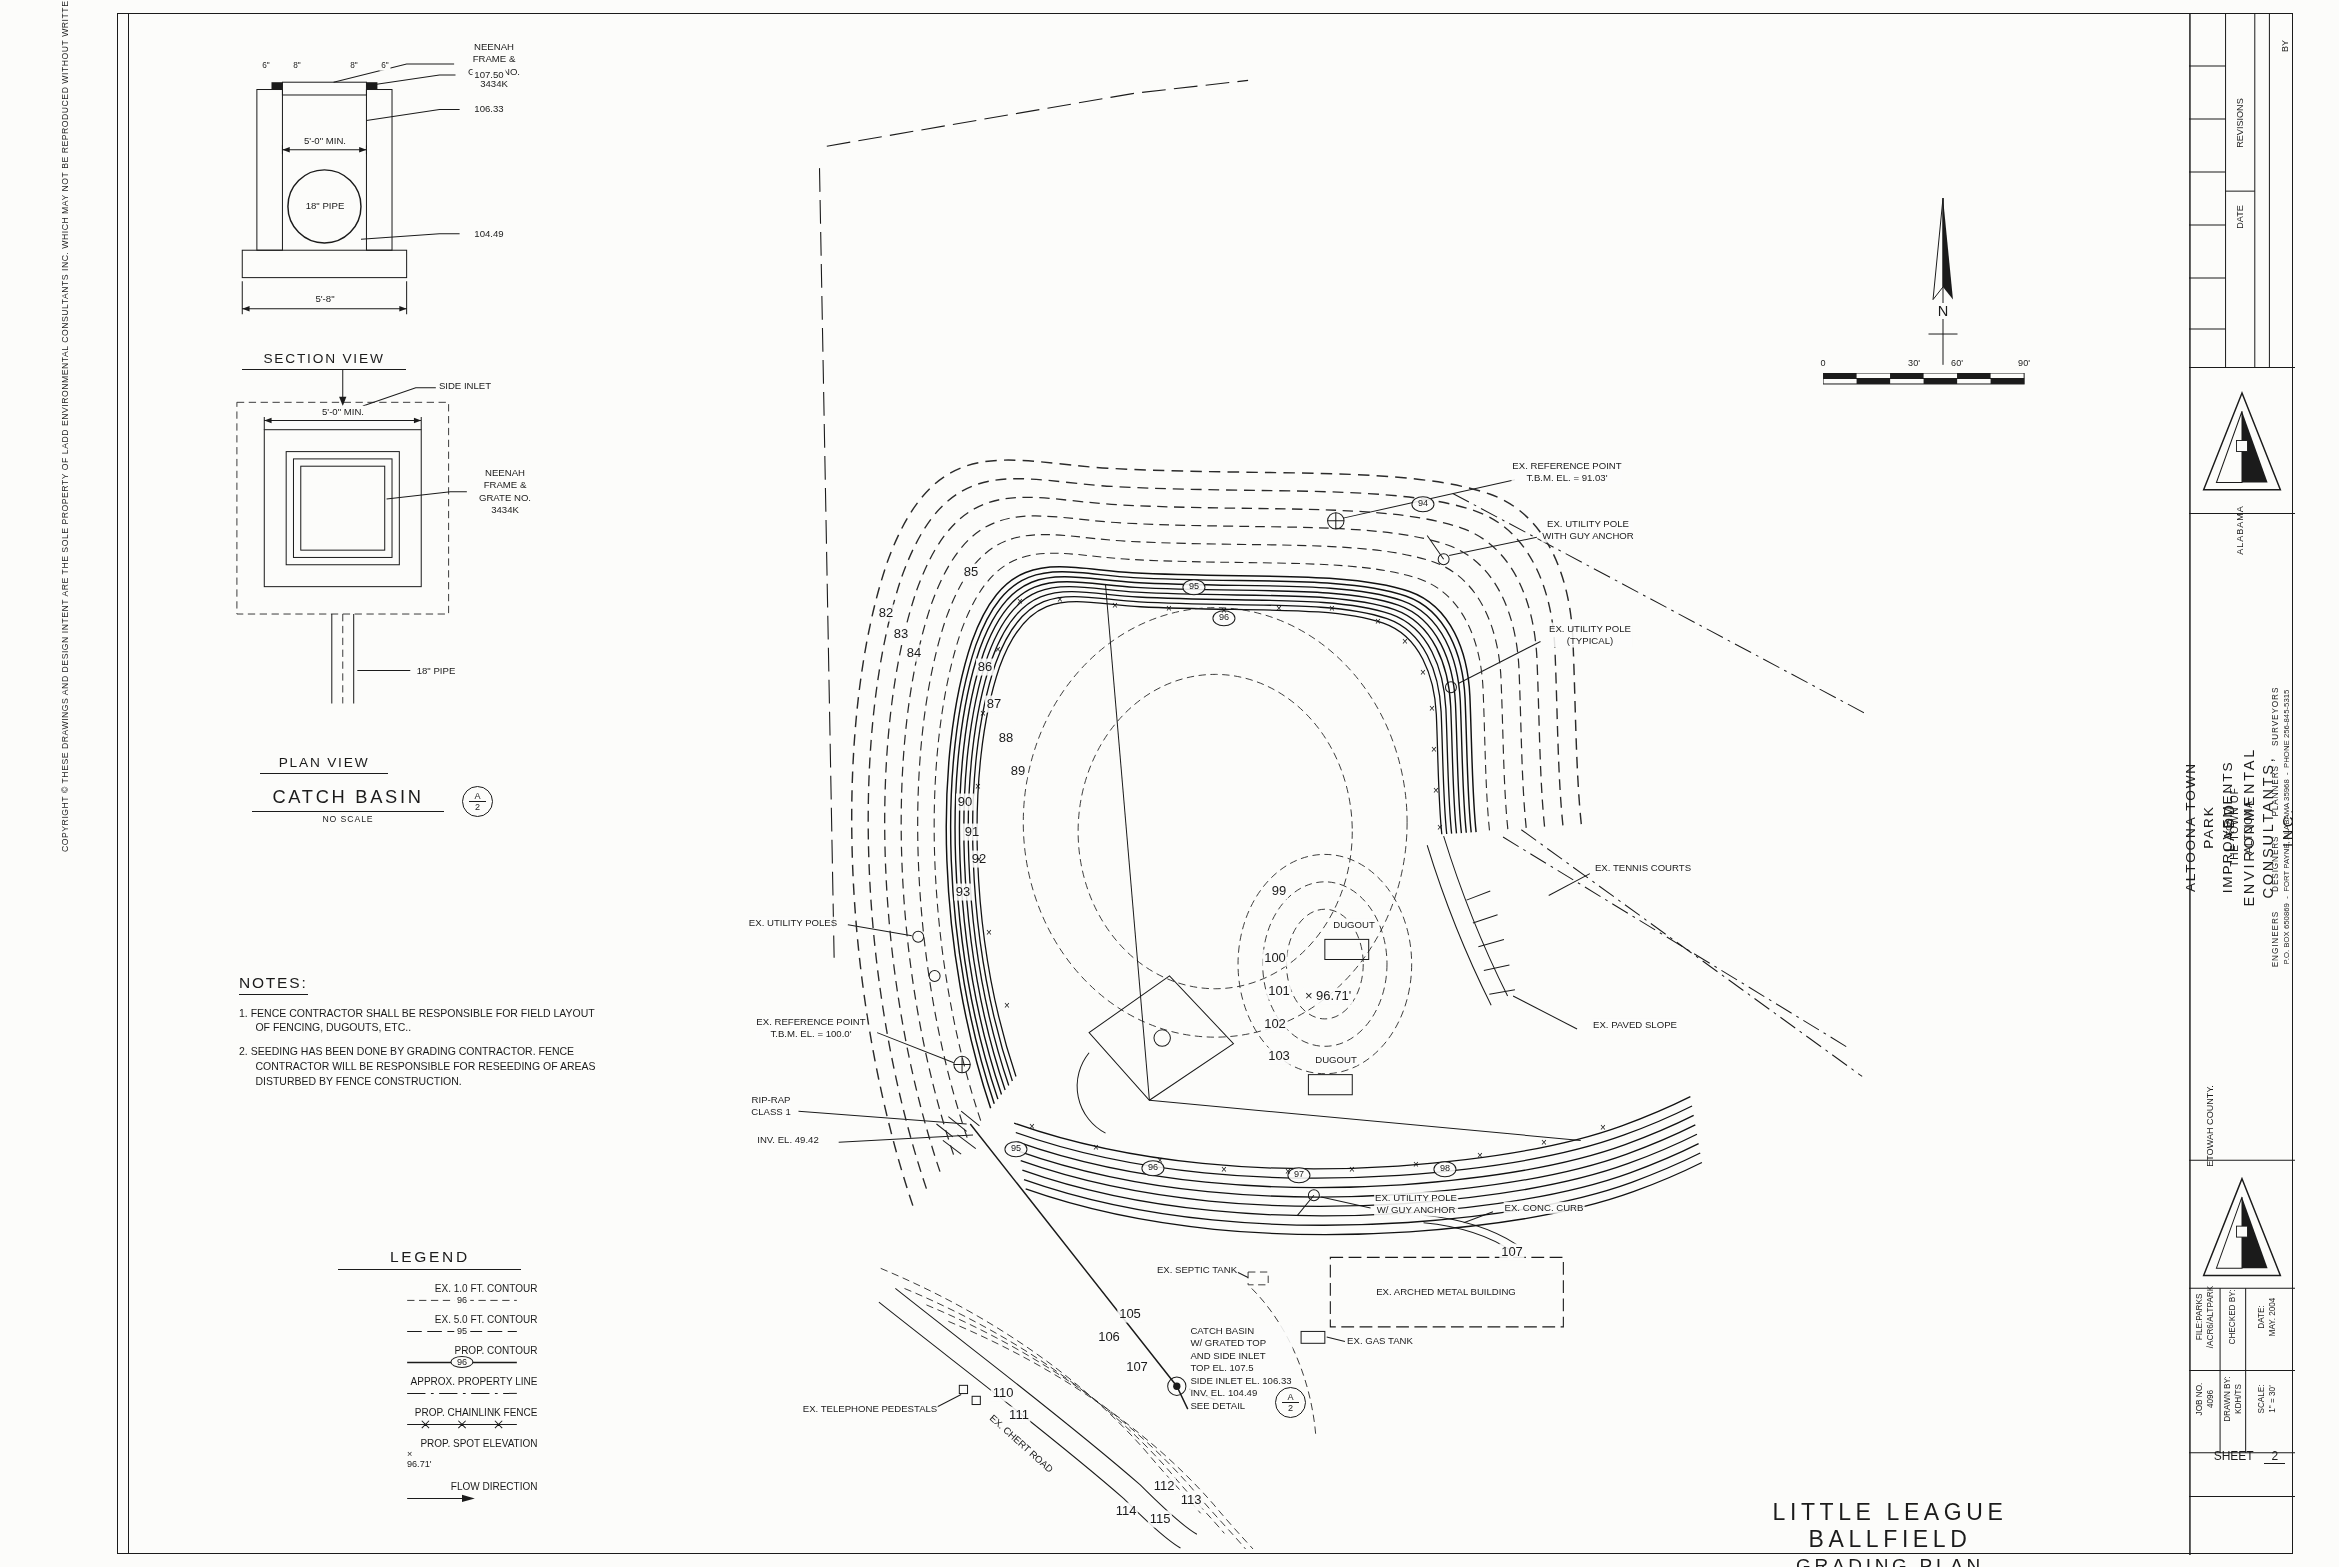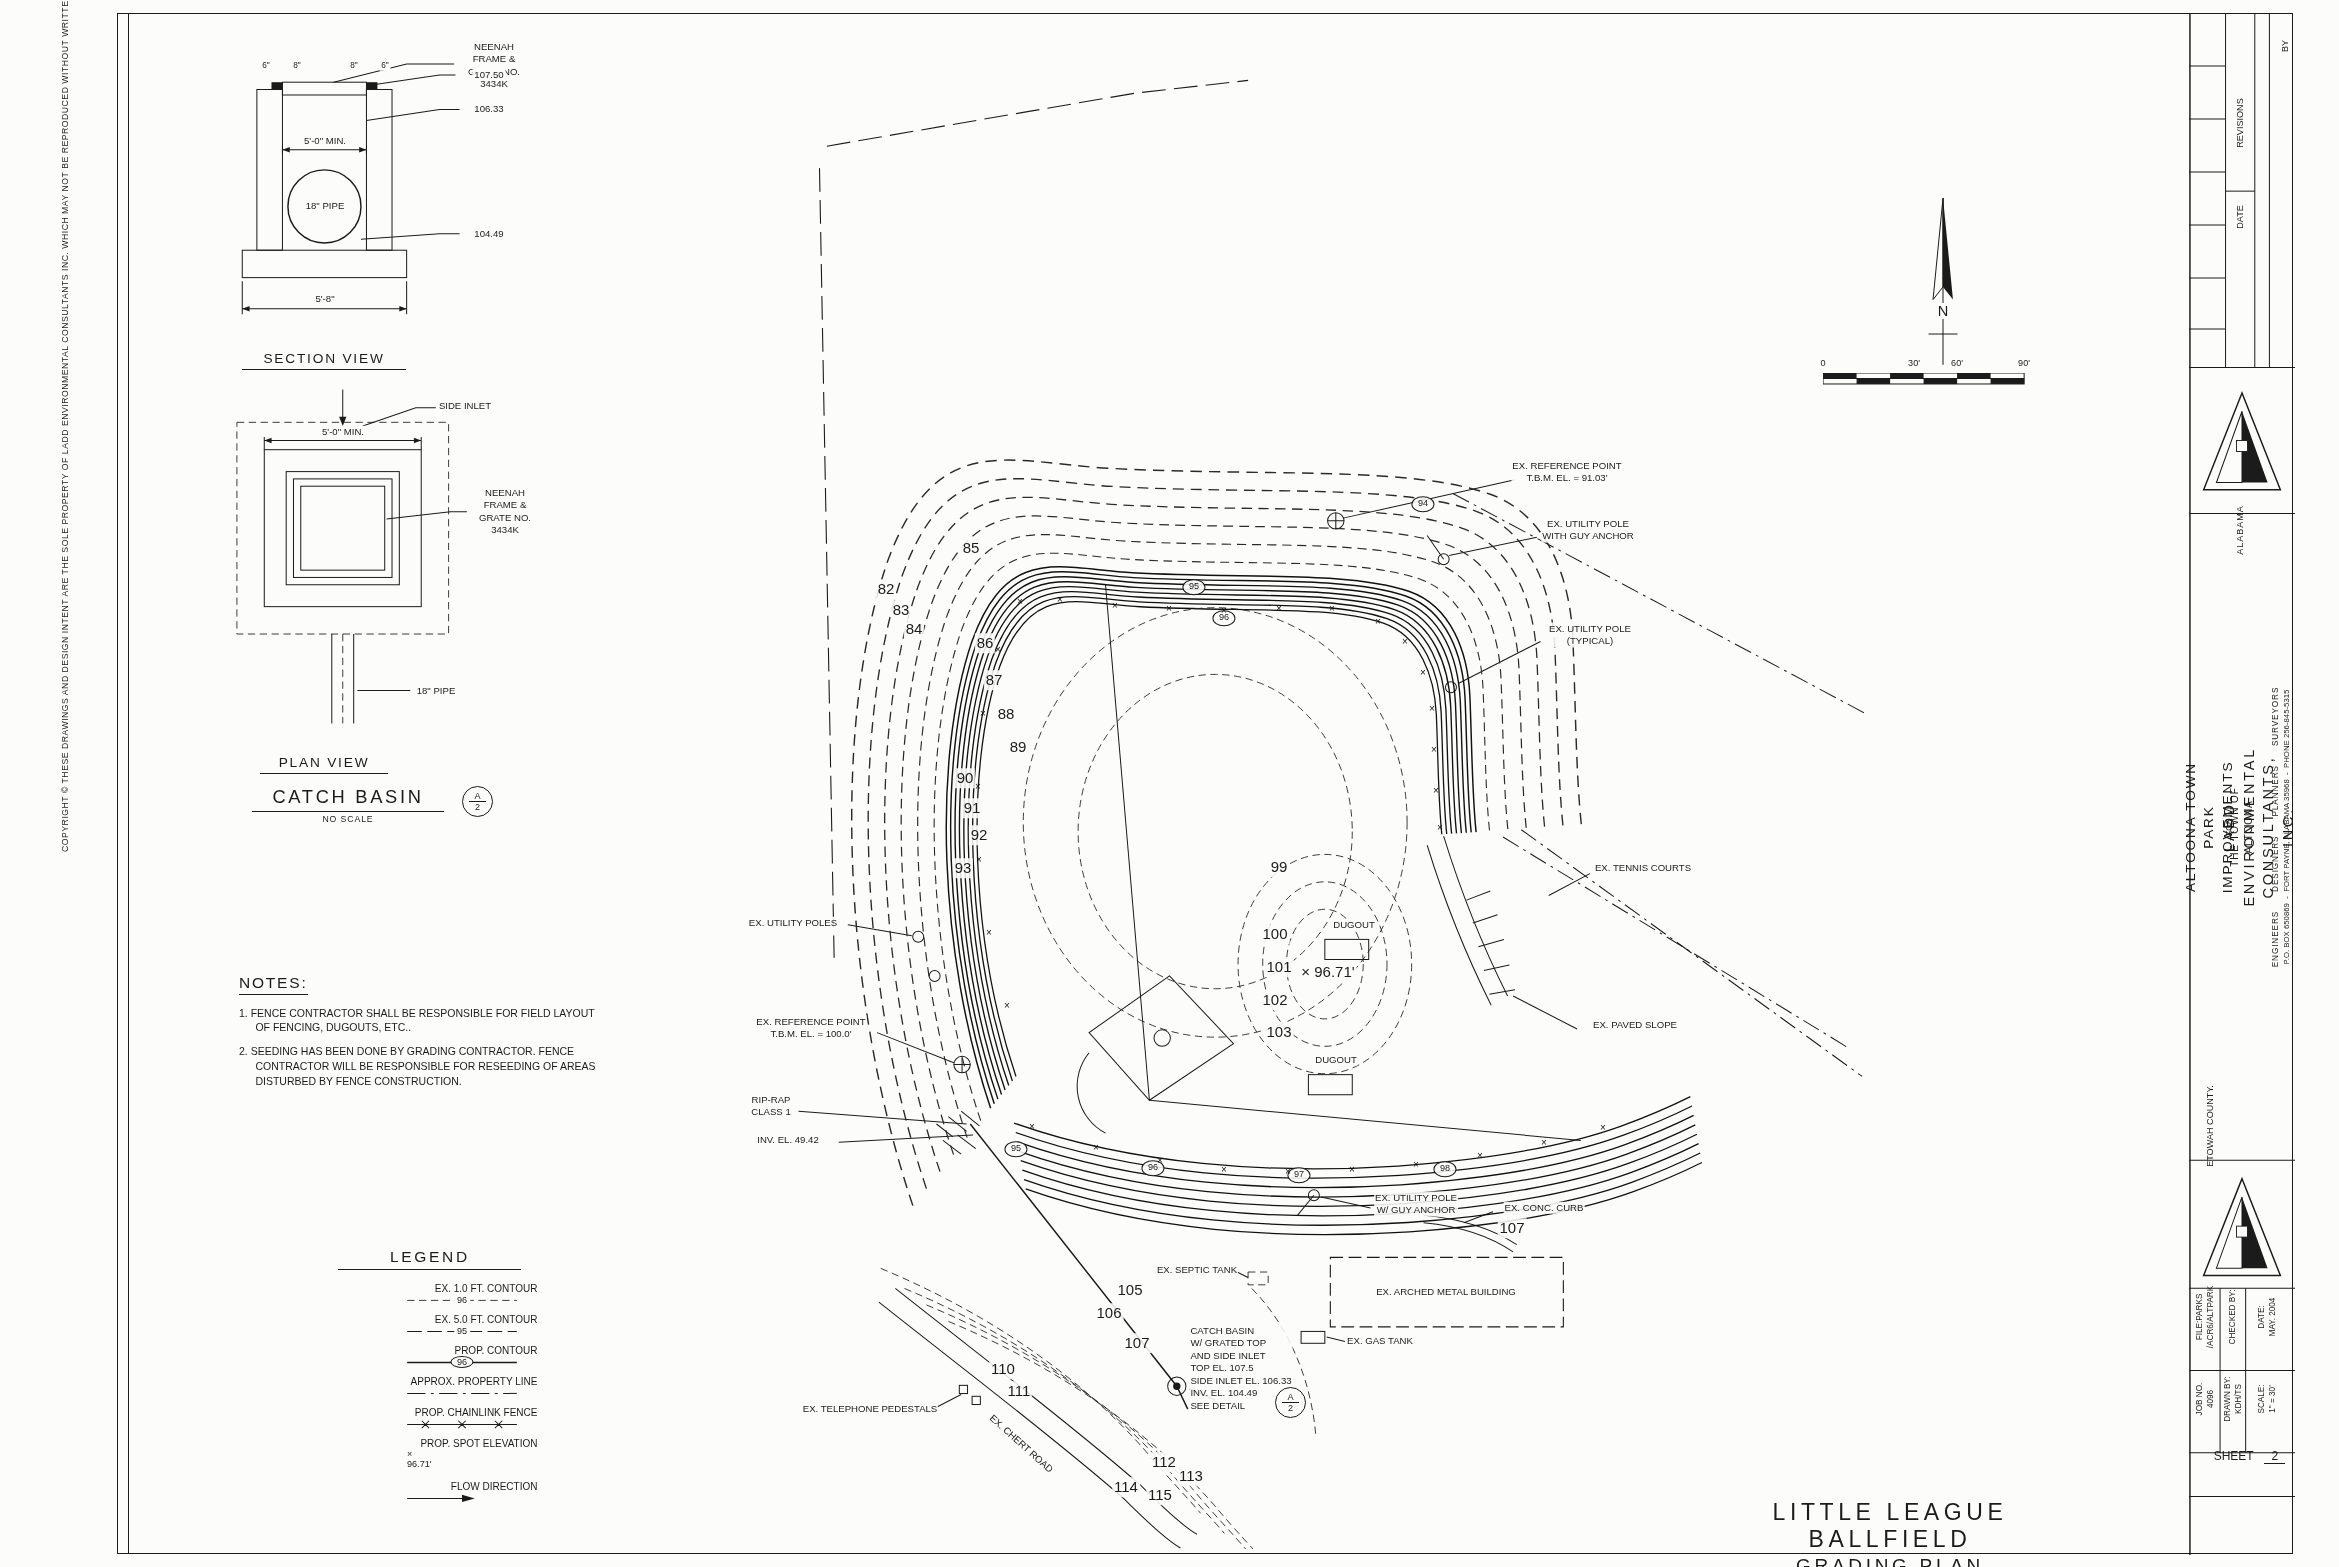--- a/index.html
+++ b/index.html
@@ -25,21 +25,21 @@
   svg .ctr-dash{stroke:#2a2a2a;fill:none;stroke-width:1;stroke-dasharray:8 5;}
   svg .dash1{stroke:#2a2a2a;fill:none;stroke-width:1;stroke-dasharray:8 5;}
   svg .dash2{stroke:#1b1b1b;fill:none;stroke-width:1.2;stroke-dasharray:14 6;}
   svg .pline{stroke:#1b1b1b;fill:none;stroke-width:1.2;stroke-dasharray:26 9;}
   svg .pdot{stroke:#1b1b1b;fill:none;stroke-width:1.1;stroke-dasharray:20 6 3 6;}
   svg .fill{fill:#1b1b1b;stroke:none;}
   
   #plan-annos{position:absolute;left:0;top:0;width:100%;height:100%;}
   .plan-label{position:absolute;font-size:9.6px;line-height:1.3;white-space:pre-line;
               text-align:center;background:rgba(252,252,250,.88);padding:0 0.9px;}
-  .plan-label.num{font-size:15px;padding:0 1.8px;}
+  .plan-label.num{font-size:13px;padding:0 1.8px;margin-top:24px;}
   .plan-label.circled{border:0.9px solid #1b1b1b;border-radius:50%;padding:0.9px 5.5px;font-size:9.1px;}
   .plan-label.callout{text-align:left;}
   .fence-x{position:absolute;transform:translate(-50%,-50%);font-size:10px;color:#111;}
   
   .detail-bubble{position:absolute;width:29px;height:29px;border:1.5px solid #1b1b1b;border-radius:50%;
                  display:flex;flex-direction:column;align-items:center;justify-content:center;
                  font-size:9.1px;line-height:1.1;background:#fcfcfa;}
   .detail-bubble .top{border-bottom:1.1px solid #1b1b1b;padding:0 5.5px;}
   .detail-bubble .bot{padding:0 5.5px;}
   
@@ -133,21 +133,21 @@
     <div class="anno" style="left:101px;top:155px;">18" PIPE</div>
     <div class="anno" style="left:101px;top:90px;">5'-0" MIN.</div>
     <div class="anno" style="left:101px;top:248px;">5'-8"</div>
     <div class="anno" style="left:42px;top:14.6px;font-size:8.2px;">6"</div>
     <div class="anno" style="left:73px;top:14.6px;font-size:8.2px;">8"</div>
     <div class="anno" style="left:130px;top:14.6px;font-size:8.2px;">8"</div>
     <div class="anno" style="left:161px;top:14.6px;font-size:8.2px;">6"</div>
   </div>
   <div class="detail-title" style="left:242px;top:351px;width:164px;">SECTION VIEW</div>
 
-  <div style="position:absolute;left:224px;top:384px;width:347px;height:365px;">
+  <div style="position:absolute;left:224px;top:364px;width:347px;height:365px;">
     <svg width="347" height="365" viewBox="0 0 380 400">
       <rect class="dash1" x="14" y="42" width="232" height="232"></rect>
       <rect class="ln" x="44" y="72" width="172" height="172"></rect>
       <rect class="ln" x="68" y="96" width="124" height="124"></rect>
       <rect class="ln" x="76" y="104" width="108" height="108"></rect>
       <rect class="ln" x="84" y="112" width="92" height="92" fill="url(#vhatch)"></rect>
 
       <path class="ln" d="M130,6 L130,38"></path>
       <path class="fill" d="M126,36 h8 l-4,10 z"></path>
 

